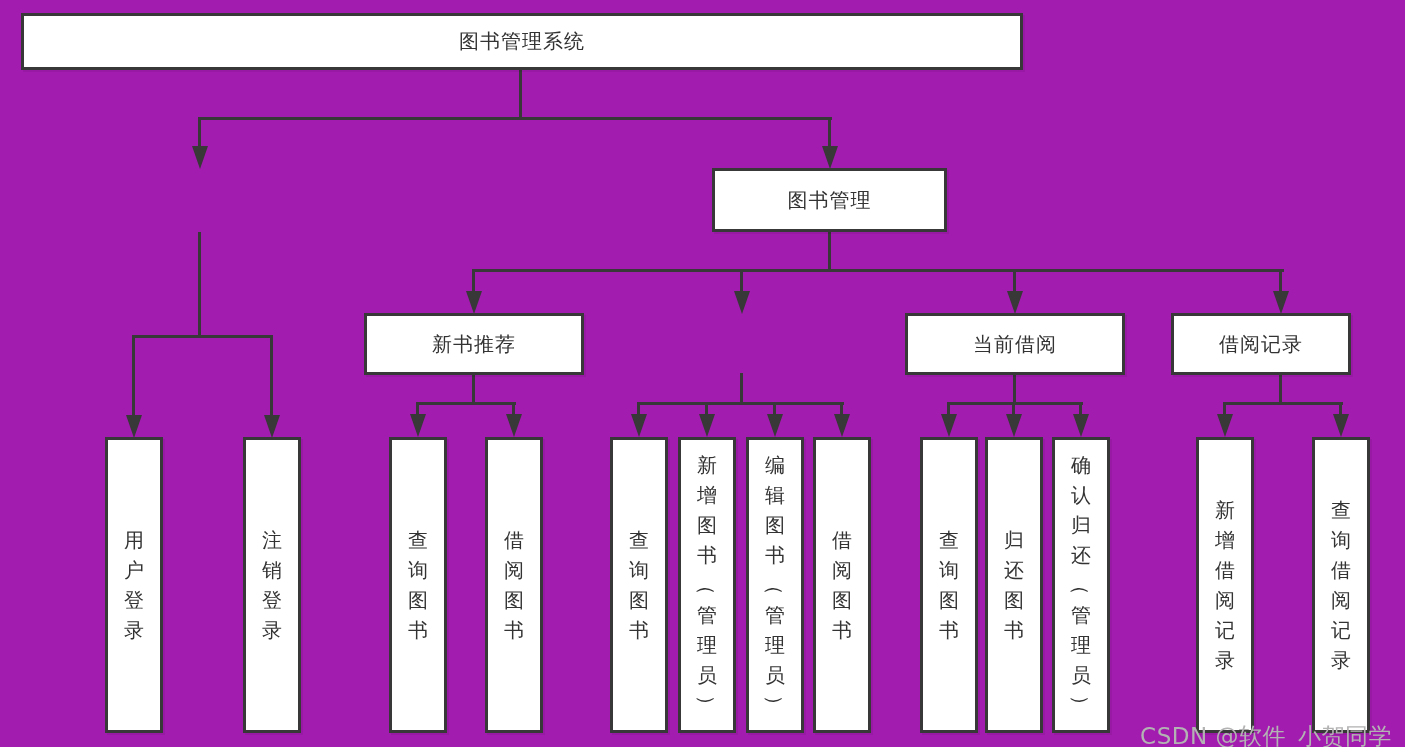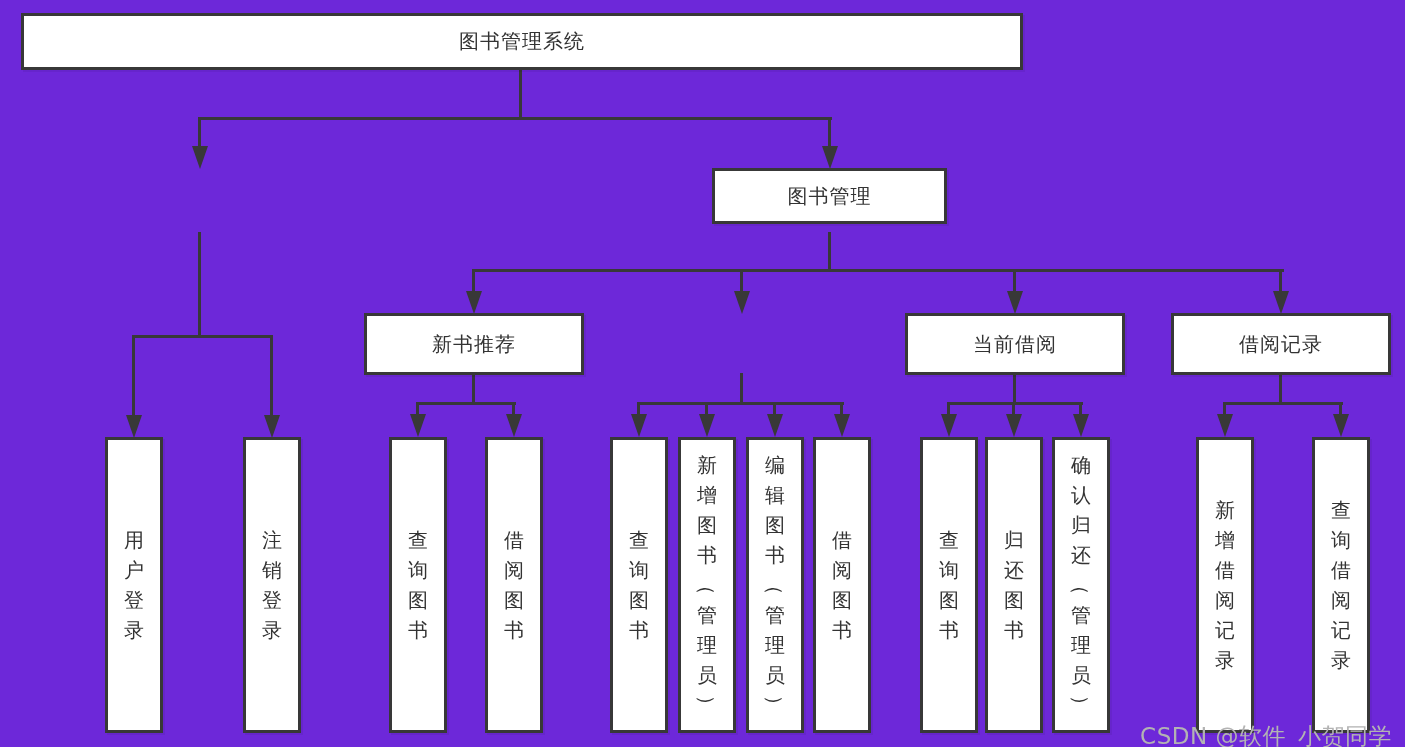--- a/index.html
+++ b/index.html
@@ -4,21 +4,21 @@
 <style>
   :root{
     --line:#383838;
     --text:#333333;
     --wm:#b3b3b3;
     --box-bg:#ffffff;
   }
   html,body{margin:0;padding:0;background:#ffffff;}
   body{font-family:"DejaVu Sans","Liberation Sans",sans-serif;}
   .canvas{
-    position:relative;width:1405px;height:747px;background:#6d28d9;
+    position:relative;width:1405px;height:747px;background:#a21caf;
     overflow:hidden;
   }
   
   .hline,.vline{position:absolute;background:var(--line);}
   .hline{height:3px;}
   .vline{width:3px;}
   .arrow{
     position:absolute;width:0;height:0;
     border-left:8px solid transparent;
     border-right:8px solid transparent;
@@ -111,31 +111,31 @@
 
   <div class="vline" style="left:1223px;top:402px;height:16px"></div>
   <div class="vline" style="left:1339px;top:402px;height:16px"></div>
   <div class="arrow" style="left:1217px;top:414px"></div>
   <div class="arrow" style="left:1333px;top:414px"></div>
 
   <div class="node" style="left:21px;top:13px;width:1002px;height:57px">
     <span>图书管理系统</span>
   </div>
 
-  <div class="node" style="left:712px;top:168px;width:235px;height:56px">
+  <div class="node" style="left:712px;top:168px;width:235px;height:64px">
     <span>图书管理</span>
   </div>
 
   <div class="node" style="left:364px;top:313px;width:220px;height:62px">
     <span>新书推荐</span>
   </div>
   <div class="node" style="left:905px;top:313px;width:220px;height:62px">
     <span>当前借阅</span>
   </div>
-  <div class="node" style="left:1171px;top:313px;width:220px;height:62px">
+  <div class="node" style="left:1171px;top:313px;width:180px;height:62px">
     <span>借阅记录</span>
   </div>
 
   <div class="leaf" style="left:105px;top:437px;width:58px;height:296px">
       <span class="ch">用</span>
       <span class="ch">户</span>
       <span class="ch">登</span>
       <span class="ch">录</span>
     </div>
   <div class="leaf" style="left:243px;top:437px;width:58px;height:296px">

